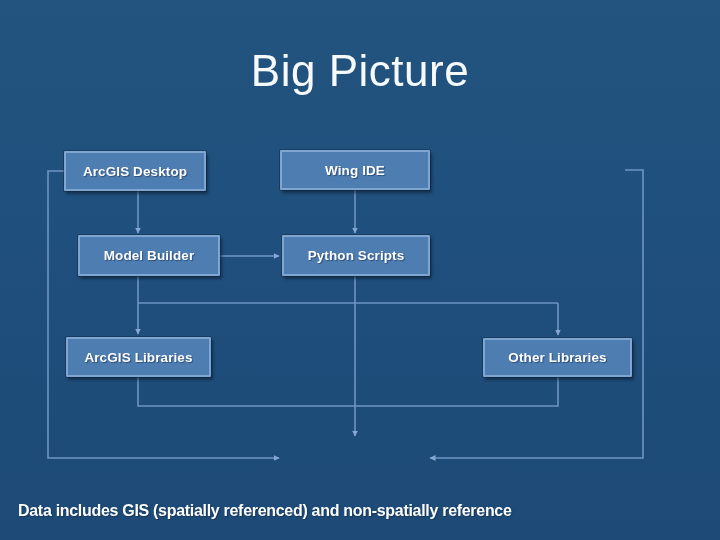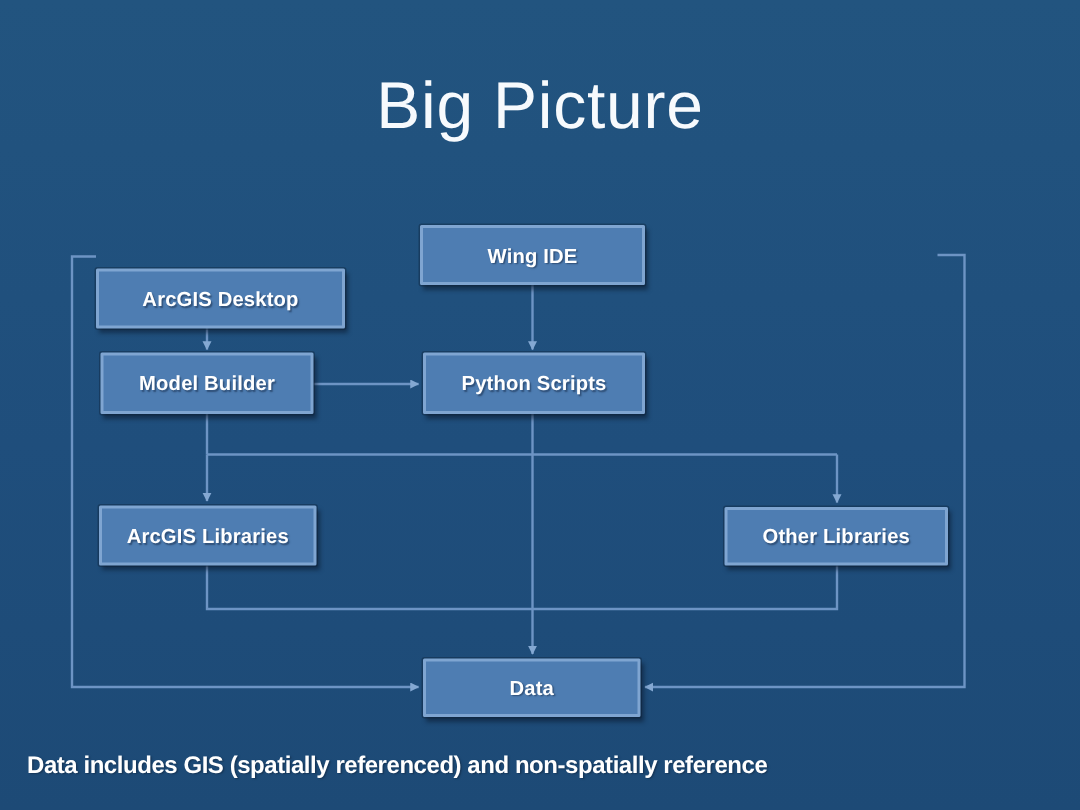--- a/index.html
+++ b/index.html
@@ -13,24 +13,24 @@
     font-size:44px;font-weight:400;letter-spacing:.5px;color:#f7fafd;
   }
   svg.connectors{position:absolute;left:0;top:0;width:720px;height:540px;}
   .node{
     position:absolute;display:flex;align-items:center;justify-content:center;
     background:#4e7db2;border:2px solid #7fa5d1;box-sizing:border-box;
     box-shadow:0 0 0 1px rgba(12,28,50,.35),2px 3px 3px rgba(8,20,38,.5);
     color:#ffffff;font-size:13.5px;font-weight:bold;letter-spacing:.1px;
     text-shadow:1px 1px 1px rgba(20,40,70,.55);border-radius:1px;
   }
-  .n-arcgis-desktop  {left:64px; top:151px;width:166px;height:40px;margin-top:28px;}
+  .n-arcgis-desktop  {left:64px; top:151px;width:142px;height:40px;}
   .n-wing-ide        {left:280px;top:150px;width:150px;height:40px;}
   .n-other-programs  {left:480px;top:150px;width:145px;height:40px;}
-  .n-model-builder   {left:67px; top:235px;width:142px;height:41px;}
+  .n-model-builder   {left:78px; top:235px;width:142px;height:41px;}
   .n-python-scripts  {left:282px;top:235px;width:148px;height:41px;}
   .n-arcgis-libraries{left:66px; top:337px;width:145px;height:40px;}
   .n-other-libraries {left:483px;top:338px;width:149px;height:39px;justify-content:center;}
   .n-data            {left:282px;top:439px;width:145px;height:39px;}
   .caption{
     position:absolute;left:18px;top:502px;width:690px;
     color:#ffffff;font-size:16px;font-weight:bold;letter-spacing:-.3px;
     text-shadow:1px 1px 1px rgba(15,35,60,.5);
   }
 </style>
@@ -84,19 +84,16 @@
   </div>
   <div class="node n-arcgis-libraries">
     <span>ArcGIS Libraries</span>
   </div>
   <div class="node n-python-scripts">
     <span>Python Scripts</span>
   </div>
   <div class="node n-other-libraries">
     <span>Other Libraries</span>
   </div>
-  <div class="node n-data">
-    <span>Data</span>
-  </div>
 
   <div class="caption">Data includes GIS (spatially referenced) and non-spatially reference</div>
 
 </div>
 
 </body></html>

